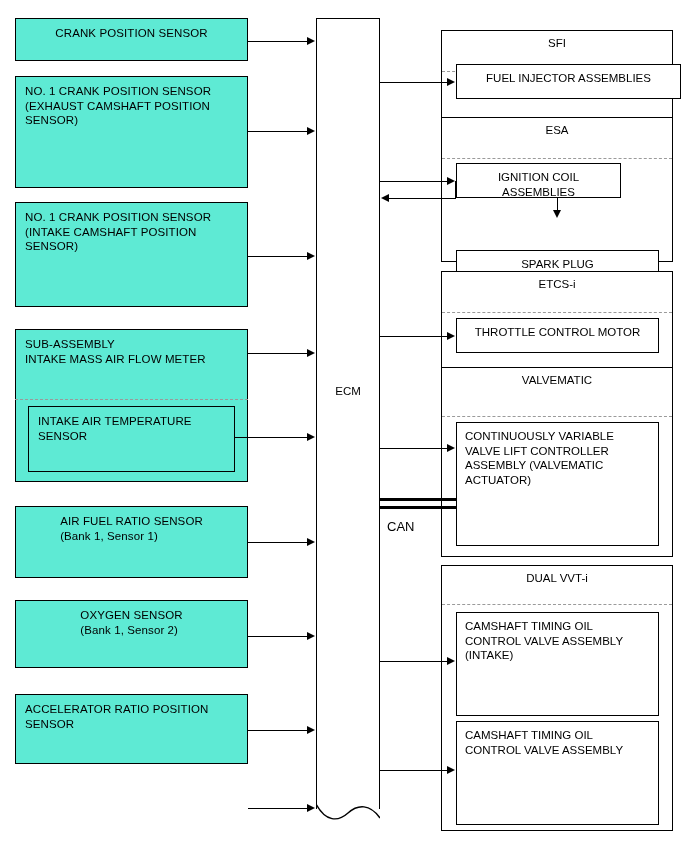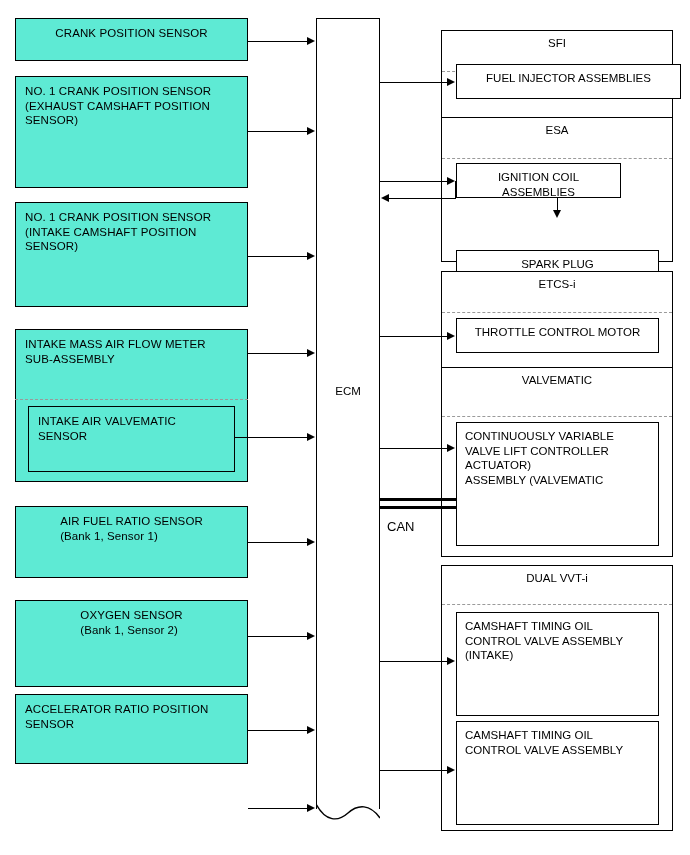--- a/index.html
+++ b/index.html
@@ -109,37 +109,37 @@
     <div>SENSOR)</div>
   </div>
 
   <div class="box sensor-box" style="left:15px;top:202px;width:233px;height:105px;">
     <div>NO. 1 CRANK POSITION SENSOR</div>
     <div>(INTAKE CAMSHAFT POSITION</div>
     <div>SENSOR)</div>
   </div>
 
   <div class="box sensor-box" style="left:15px;top:329px;width:233px;height:153px;">
+    <div>SUB-ASSEMBLY</div>
     <div>INTAKE MASS AIR FLOW METER</div>
-    <div>SUB-ASSEMBLY</div>
   </div>
   <div class="group-sep" style="left:15px;top:399px;width:233px;"></div>
   <div class="box sensor-box" style="left:28px;top:406px;width:207px;height:66px;">
-    <div>INTAKE AIR VALVEMATIC</div>
+    <div>INTAKE AIR TEMPERATURE</div>
     <div>SENSOR</div>
   </div>
 
   <div class="box sensor-box center" style="left:15px;top:506px;width:233px;height:72px;">
     <div class="inner">
       <div>AIR FUEL RATIO SENSOR</div>
       <div>(Bank 1, Sensor 1)</div>
     </div>
   </div>
 
-  <div class="box sensor-box center" style="left:15px;top:600px;width:233px;height:87px;">
+  <div class="box sensor-box center" style="left:15px;top:600px;width:233px;height:68px;">
     <div class="inner">
       <div>OXYGEN SENSOR</div>
       <div>(Bank 1, Sensor 2)</div>
     </div>
   </div>
 
   <div class="box sensor-box" style="left:15px;top:694px;width:233px;height:70px;">
     <div>ACCELERATOR RATIO POSITION</div>
     <div>SENSOR</div>
   </div>
@@ -225,22 +225,22 @@
   <div class="hline" style="left:380px;top:336px;width:68px;"></div>
   <div class="arrow-r" style="left:447px;top:331.5px;"></div>
 
   <div class="group-box" style="left:441px;top:367px;width:232px;height:190px;">
     <div class="group-title">VALVEMATIC</div>
     <div class="group-sep" style="top:48px;"></div>
   </div>
   <div class="child-box" style="left:456px;top:422px;width:203px;height:124px;">
     <div>CONTINUOUSLY VARIABLE</div>
     <div>VALVE LIFT CONTROLLER</div>
+    <div>ASSEMBLY (VALVEMATIC</div>
     <div>ACTUATOR)</div>
-    <div>ASSEMBLY (VALVEMATIC</div>
   </div>
   <div class="hline" style="left:380px;top:448px;width:68px;"></div>
   <div class="arrow-r" style="left:447px;top:443.5px;"></div>
 
   <div class="can-bus" style="left:380px;top:498px;width:77px;height:11px;">
     <div class="bar top"></div>
     <div class="bar bot"></div>
   </div>
   <div class="can-label" style="left:387px;top:519px;">CAN</div>
 

